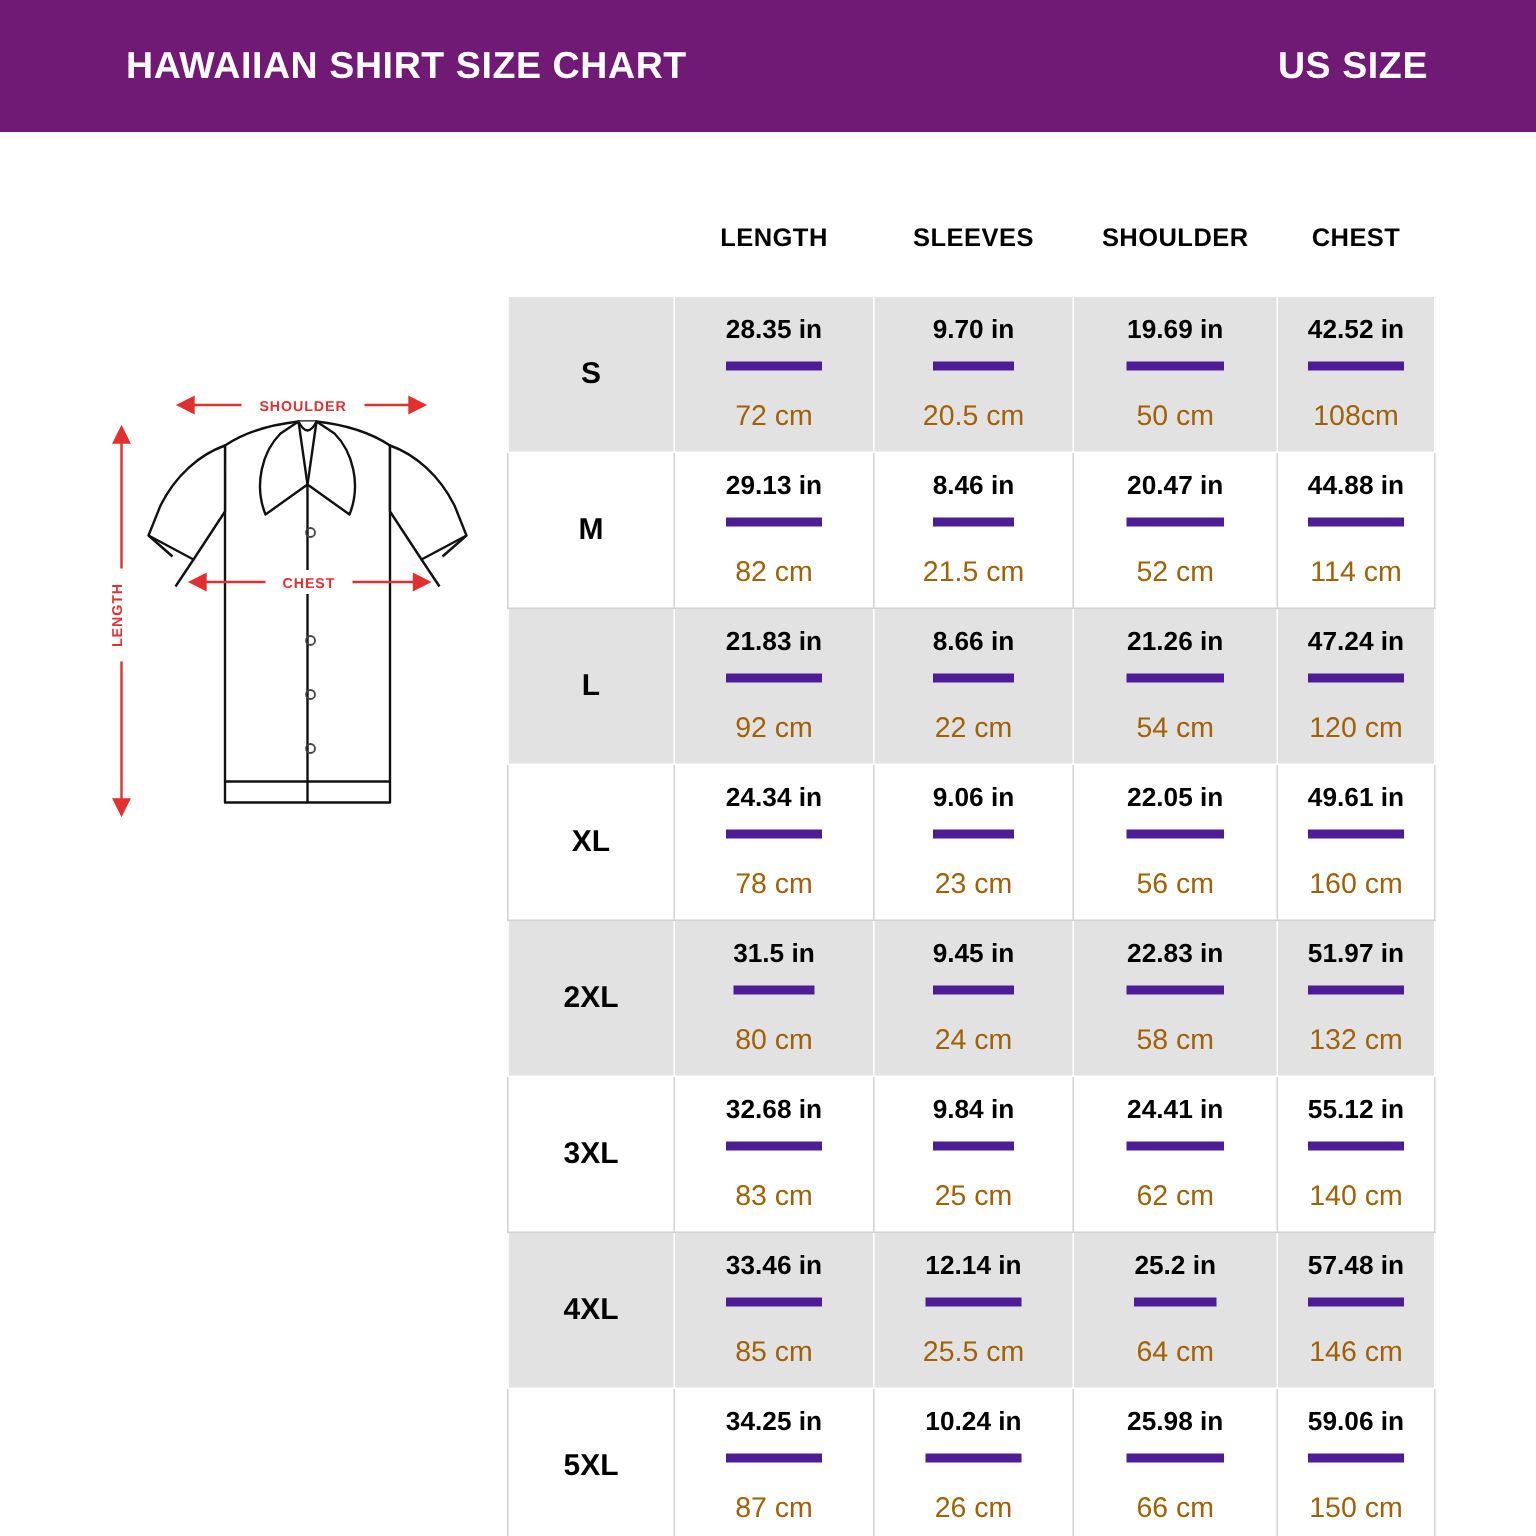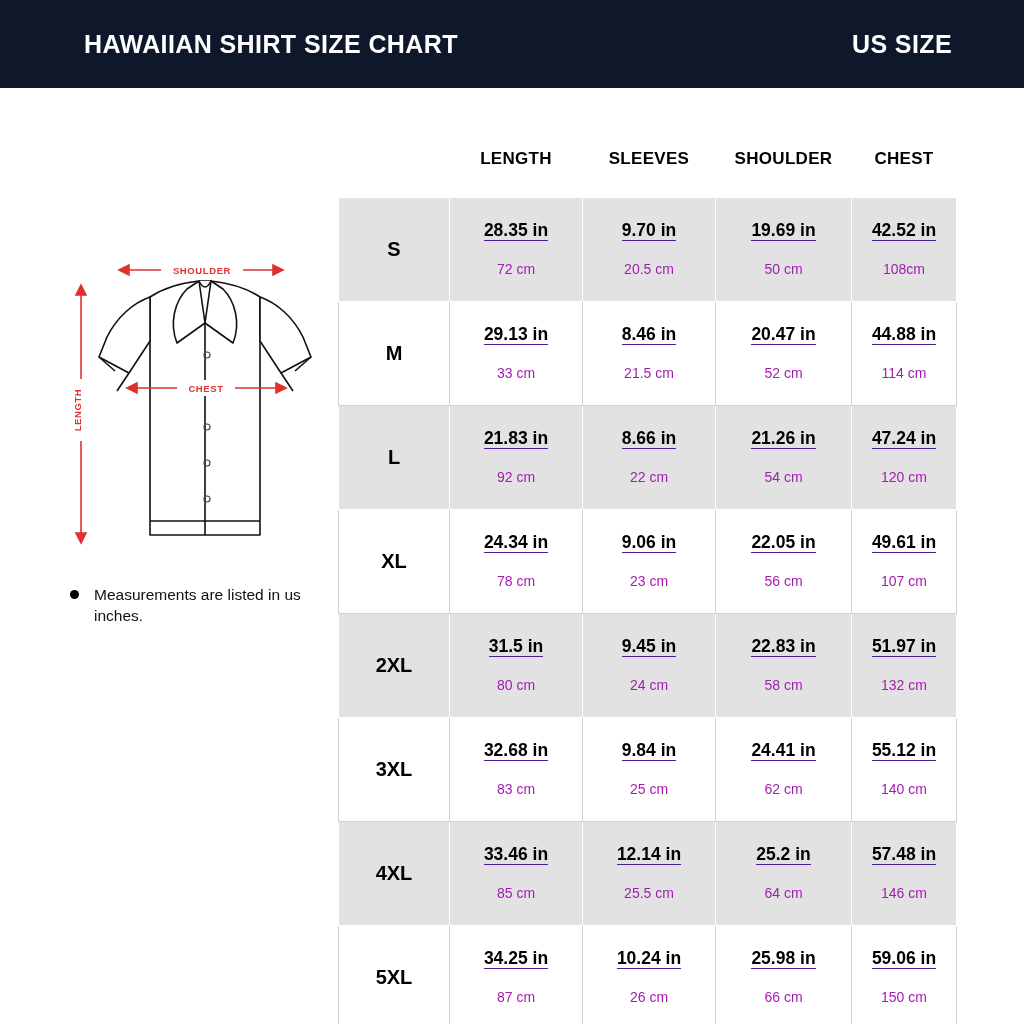--- a/index.html
+++ b/index.html
@@ -15,21 +15,21 @@
     overflow: hidden;
   }
 
   
   .header-bar {
     position: absolute;
     left: 0;
     top: 0;
     width: 1024px;
     height: 88px;
-    background: #0f172a;
+    background: #701a75;
   }
   .header-title {
     position: absolute;
     left: 84px;
     top: 30px;
     color: #ffffff;
     font-size: 25px;
     font-weight: bold;
     letter-spacing: 0.4px;
   }
@@ -135,27 +135,27 @@
     display: flex;
     flex-direction: column;
     align-items: center;
     justify-content: center;
     line-height: 1.1;
   }
   .meas .inch {
     font-size: 17.5px;
     font-weight: bold;
     color: #000000;
-    padding-bottom: 0;
-    border-bottom: 1px solid #4c1d95;
+    padding-bottom: 12px;
+    border-bottom: 6px solid #4c1d95;
     display: inline-block;
   }
   .meas .cm {
-    font-size: 14px;
-    color: #a21caf;
+    font-size: 19px;
+    color: #a16207;
     margin-top: 21px;
   }
 
   
   .lbl {
     font-family: "Liberation Sans", sans-serif;
     font-size: 9.5px;
     font-weight: bold;
     fill: #e03030;
     letter-spacing: 0.6px;
@@ -223,24 +223,20 @@
       <line x1="26" y1="46" x2="26" y2="292"></line>
       <polygon points="26,40 21,50 31,50"></polygon>
       <polygon points="26,298 21,288 31,288"></polygon>
     </g>
     <rect x="18" y="134" width="16" height="62" fill="#ffffff"></rect>
     <text class="lbl" x="26" y="165" text-anchor="middle" transform="rotate(-90 26 165)">LENGTH</text>
   </svg>
 </div>
 
 <div class="notes">
-  <div class="note">
-    <span class="bullet"></span>
-    <span>Measurements are listed in us inches.</span>
-  </div>
 </div>
 
 <div class="table-wrap">
   <table class="size-chart">
     <colgroup>
       <col class="c-size">
         <col class="c-len">
         <col class="c-slv">
         <col class="c-shd">
         <col class="c-cht">
@@ -282,21 +278,21 @@
               <span class="cm">108cm</span>
             </div>
           </td>
       </tr>
 
       <tr class="plain">
         <td class="size-cell">M</td>
         <td>
             <div class="meas">
               <span class="inch">29.13 in</span>
-              <span class="cm">33 cm</span>
+              <span class="cm">82 cm</span>
             </div>
           </td>
         <td>
             <div class="meas">
               <span class="inch">8.46 in</span>
               <span class="cm">21.5 cm</span>
             </div>
           </td>
         <td>
             <div class="meas">
@@ -356,21 +352,21 @@
           </td>
         <td>
             <div class="meas">
               <span class="inch">22.05 in</span>
               <span class="cm">56 cm</span>
             </div>
           </td>
         <td>
             <div class="meas">
               <span class="inch">49.61 in</span>
-              <span class="cm">107 cm</span>
+              <span class="cm">160 cm</span>
             </div>
           </td>
       </tr>
 
       <tr class="shade">
         <td class="size-cell">2XL</td>
         <td>
             <div class="meas">
               <span class="inch">31.5 in</span>
               <span class="cm">80 cm</span>

